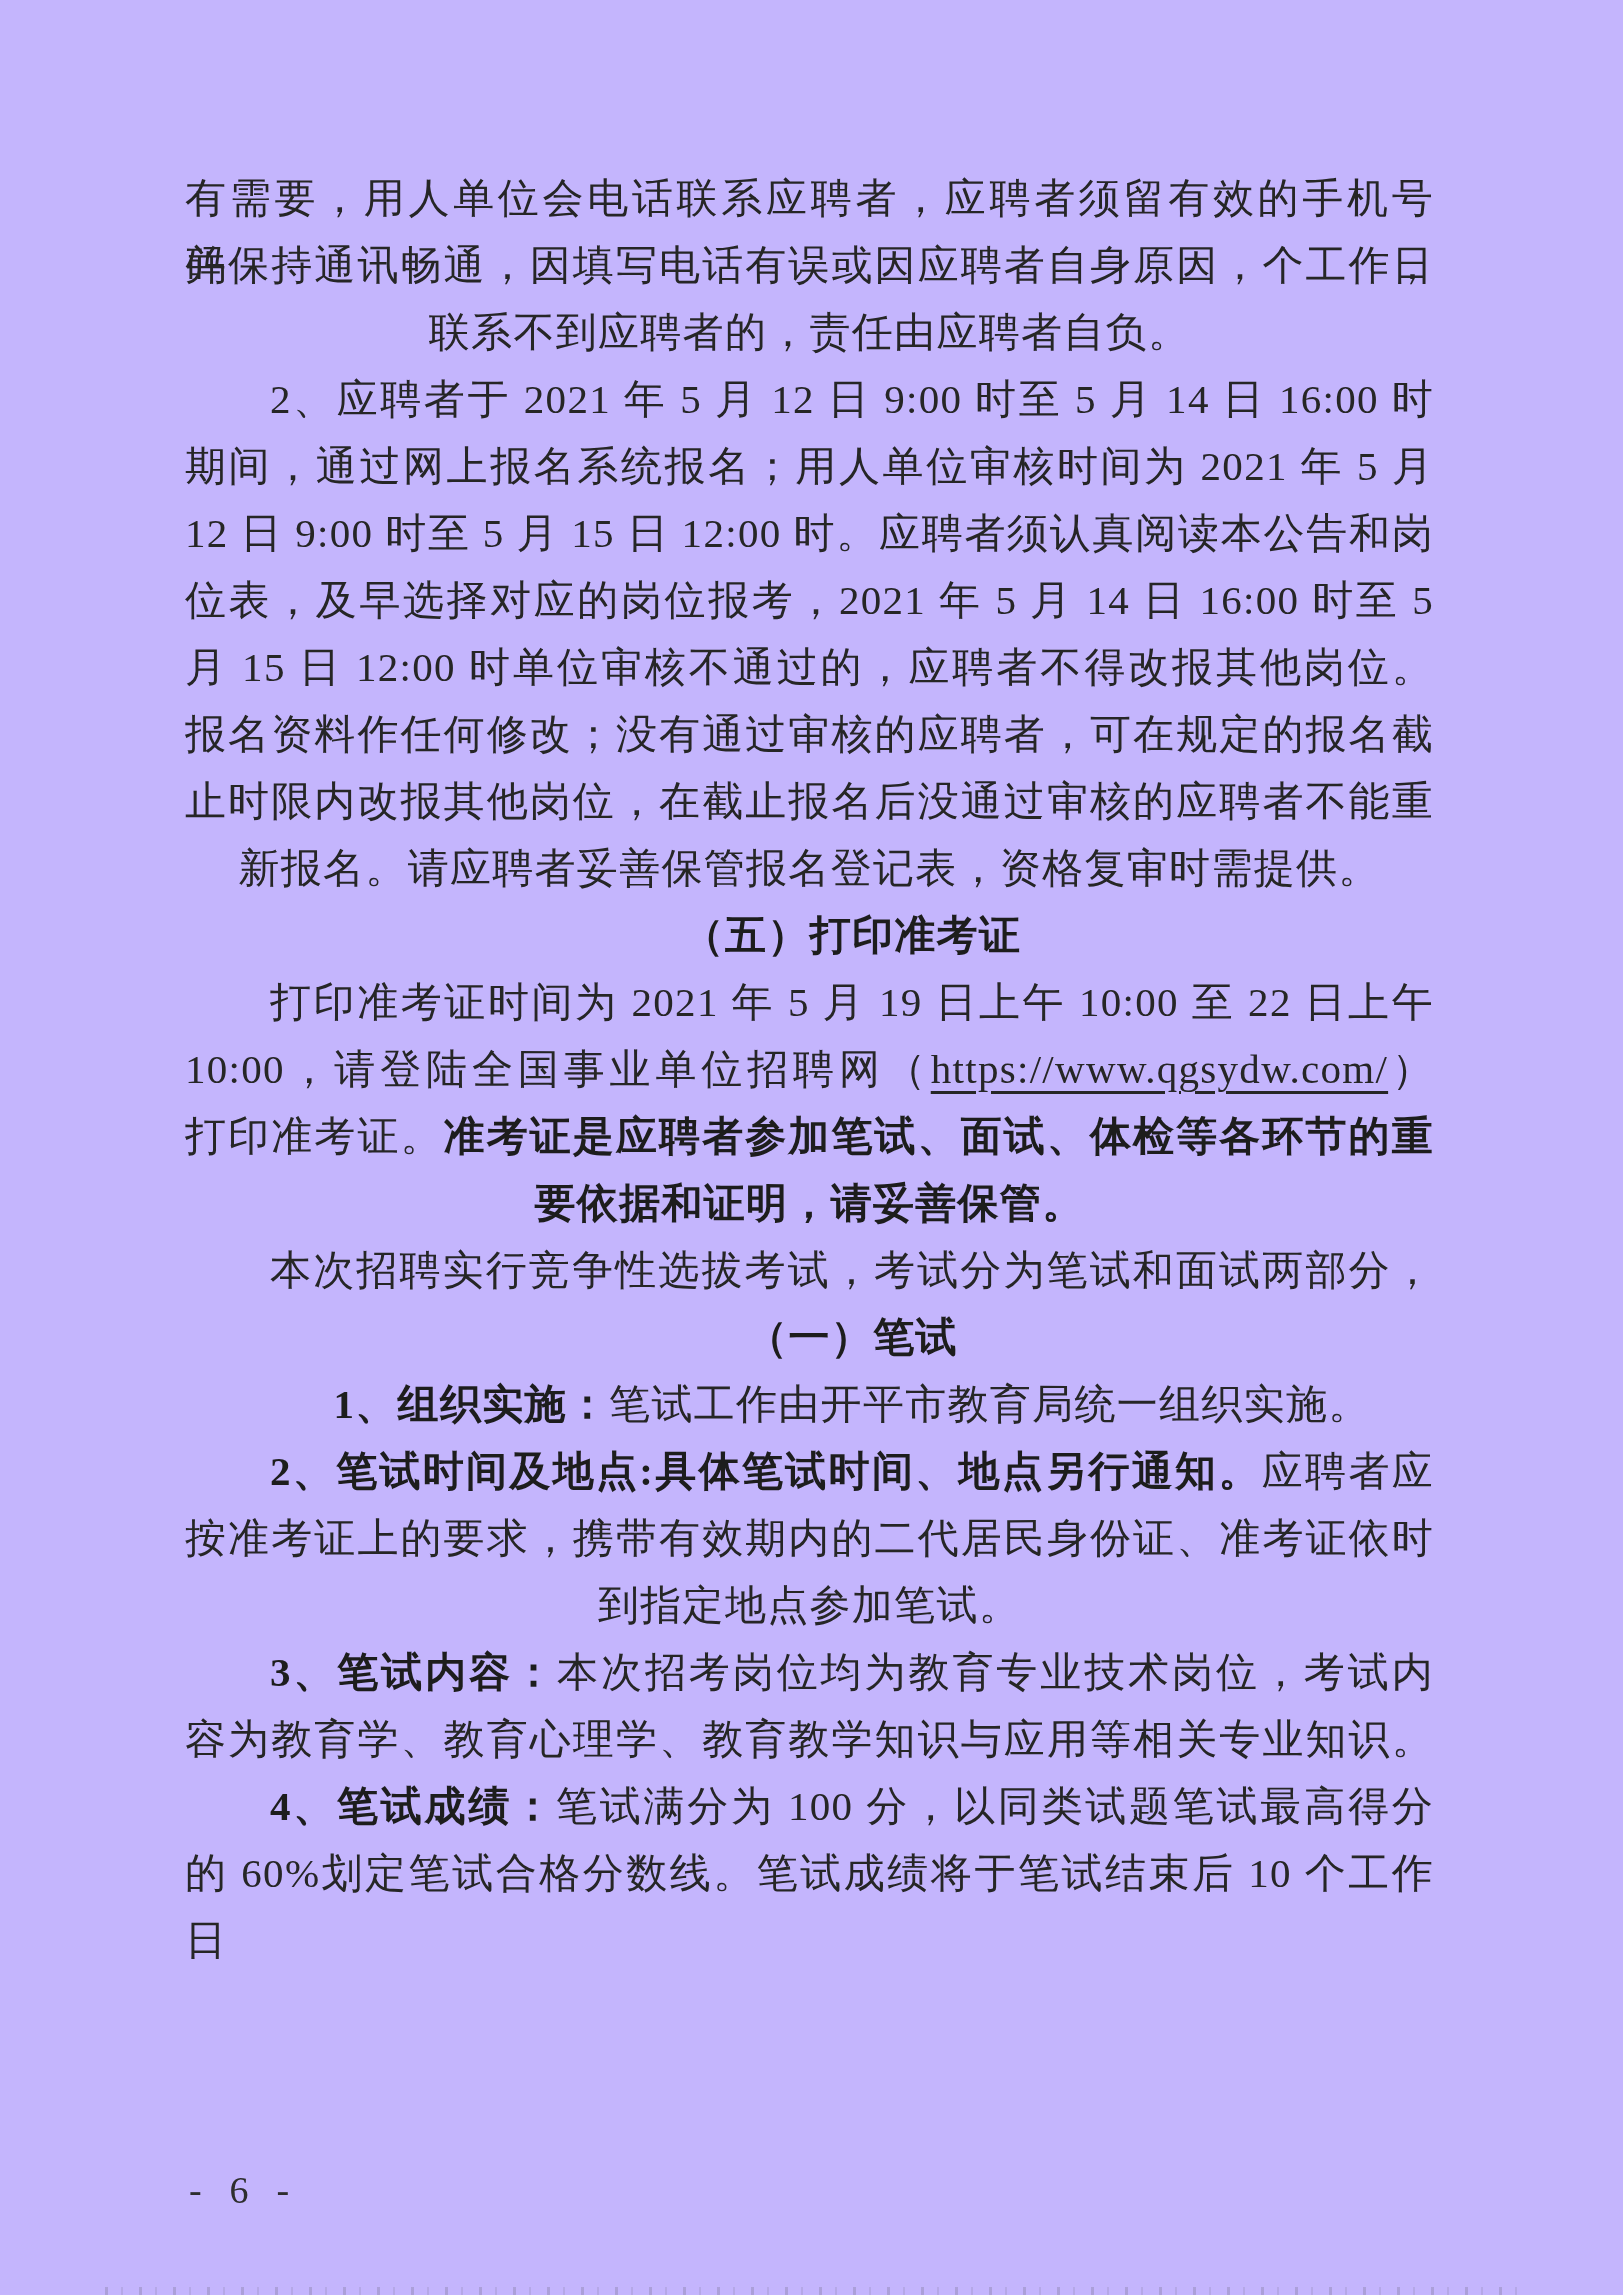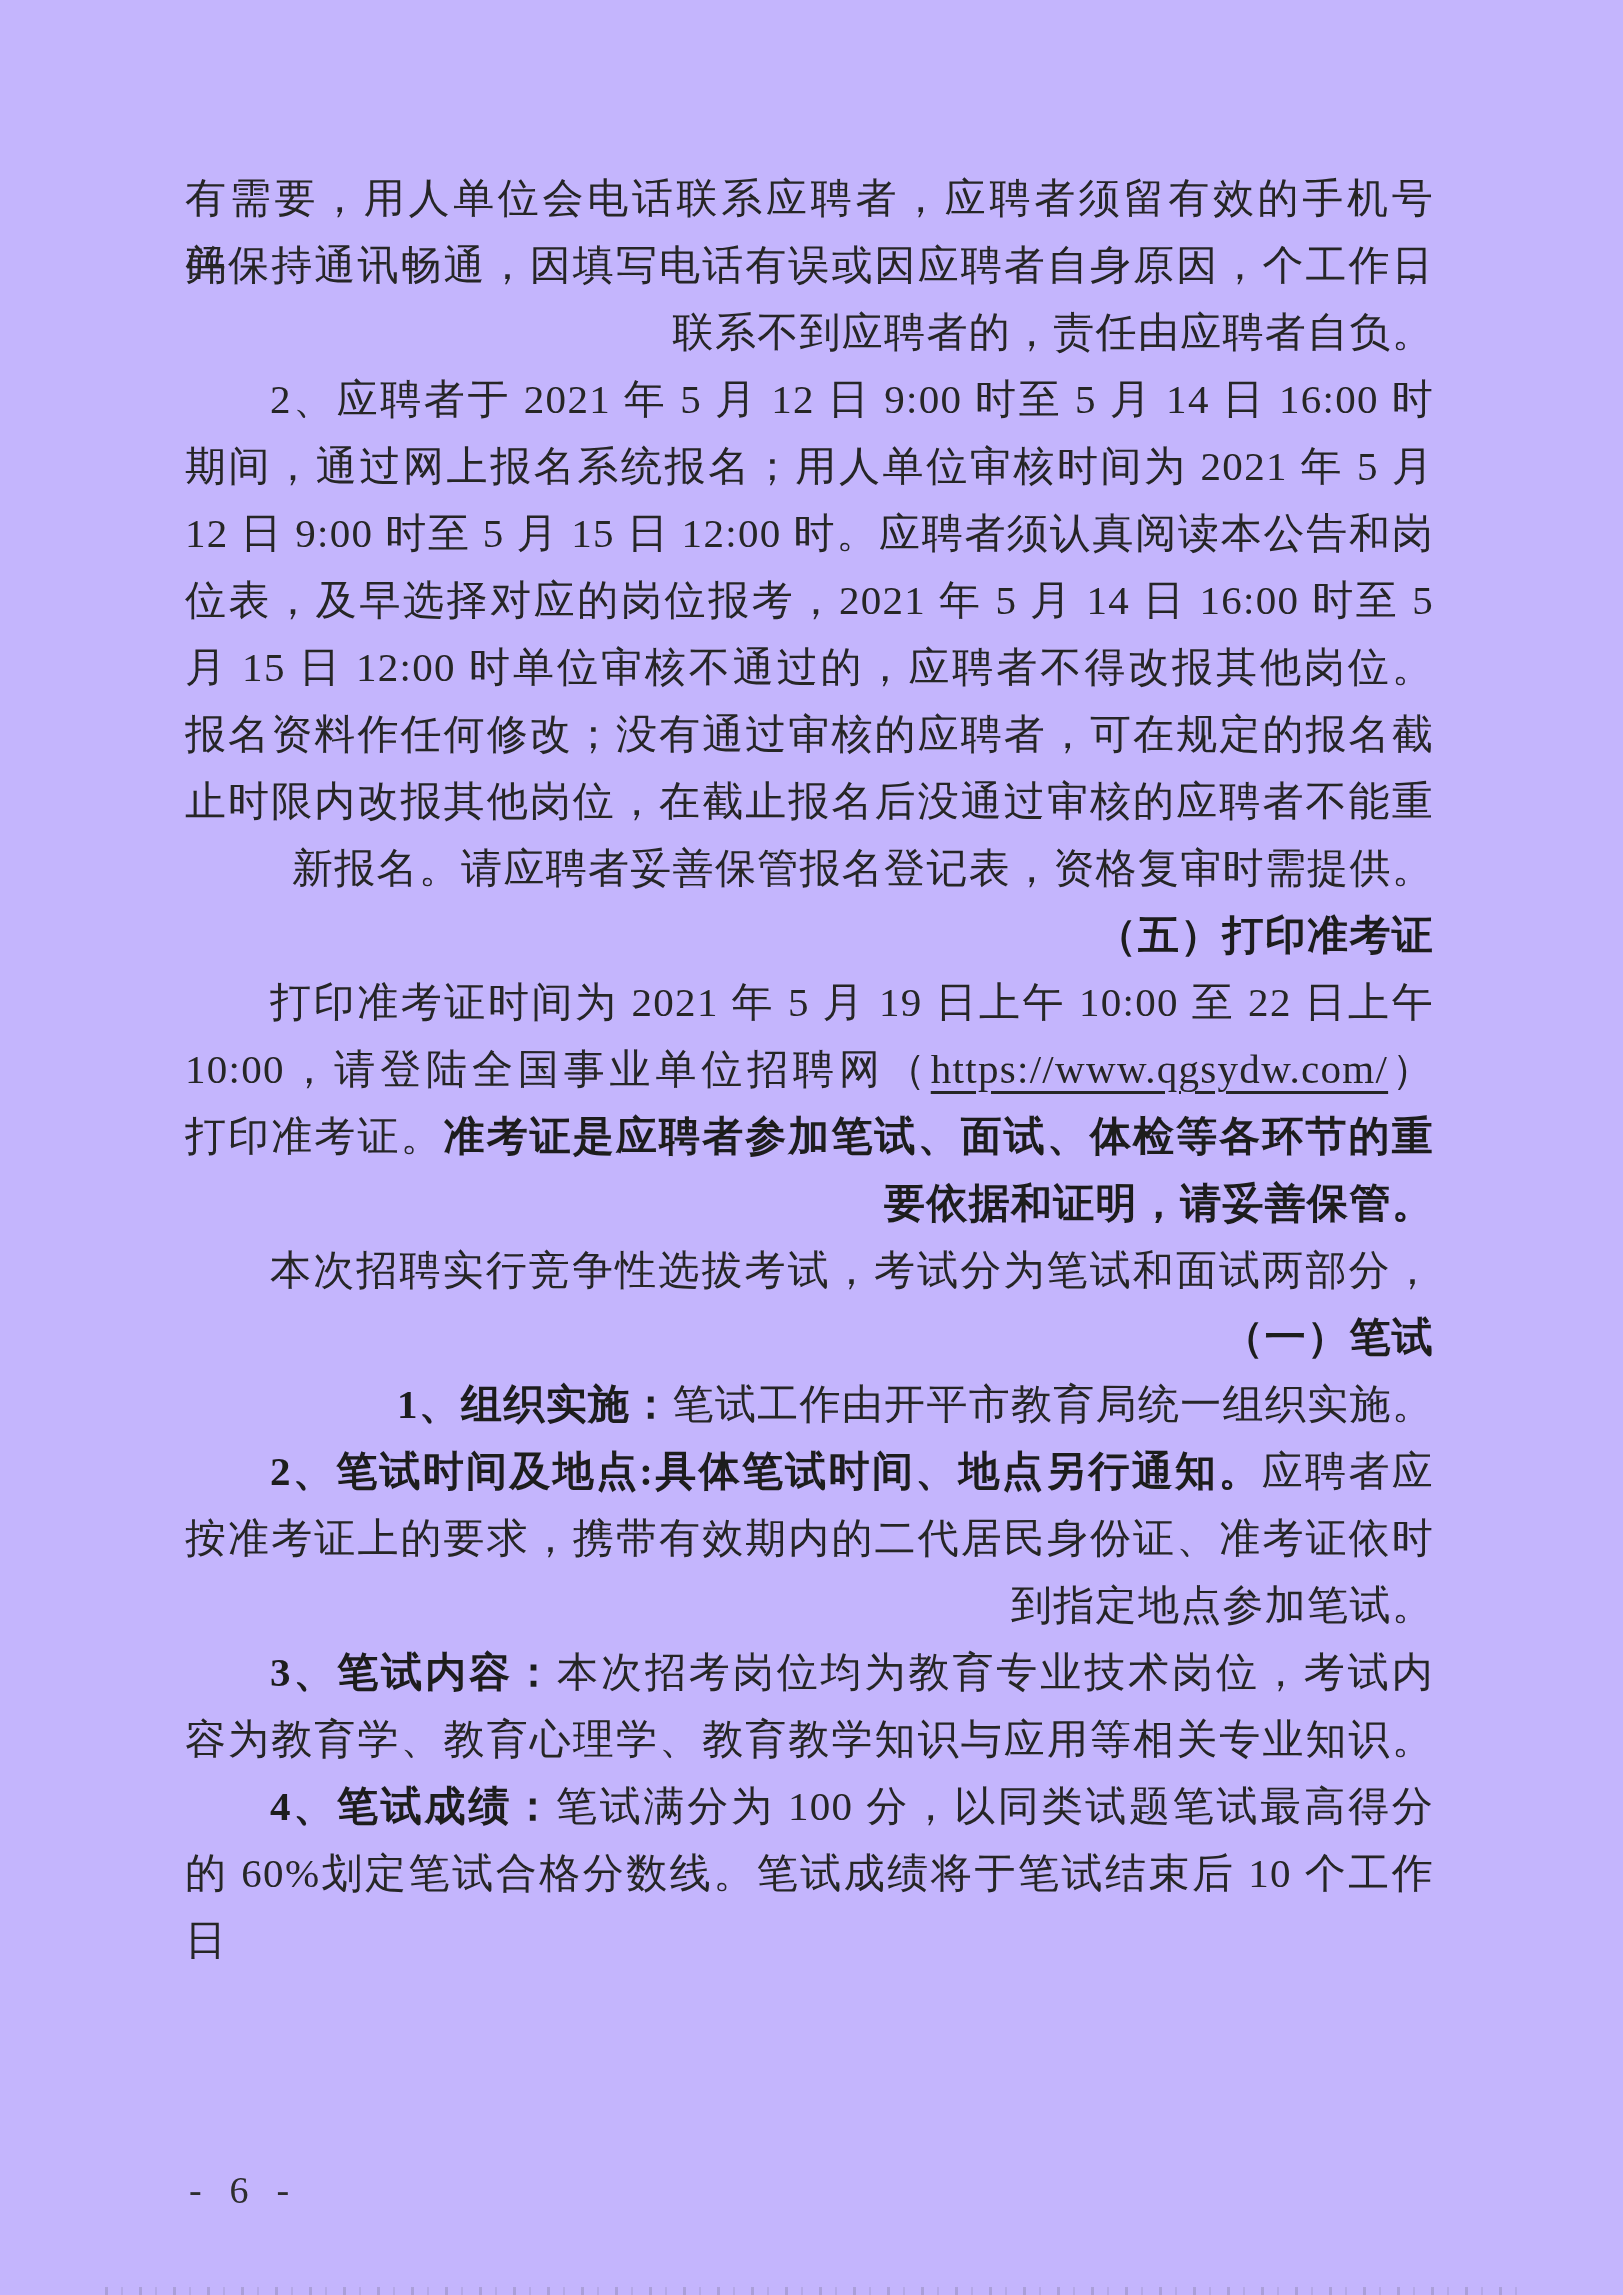--- a/index.html
+++ b/index.html
@@ -21,21 +21,21 @@
     left: 185px;
     top: 165px;
     width: 1249px;
   }
   .line {
     height: 67px;
     line-height: 67px;
     font-size: 41px;
     letter-spacing: 1.3px;
     white-space: nowrap;
-    text-align: right;
+    text-align: center;
   }
   .line.justify {
     white-space: normal;
     text-align: justify;
     text-align-last: justify;
   }
   .line.indent {
     padding-left: 85px;
   }
   .line.justify.indent {

